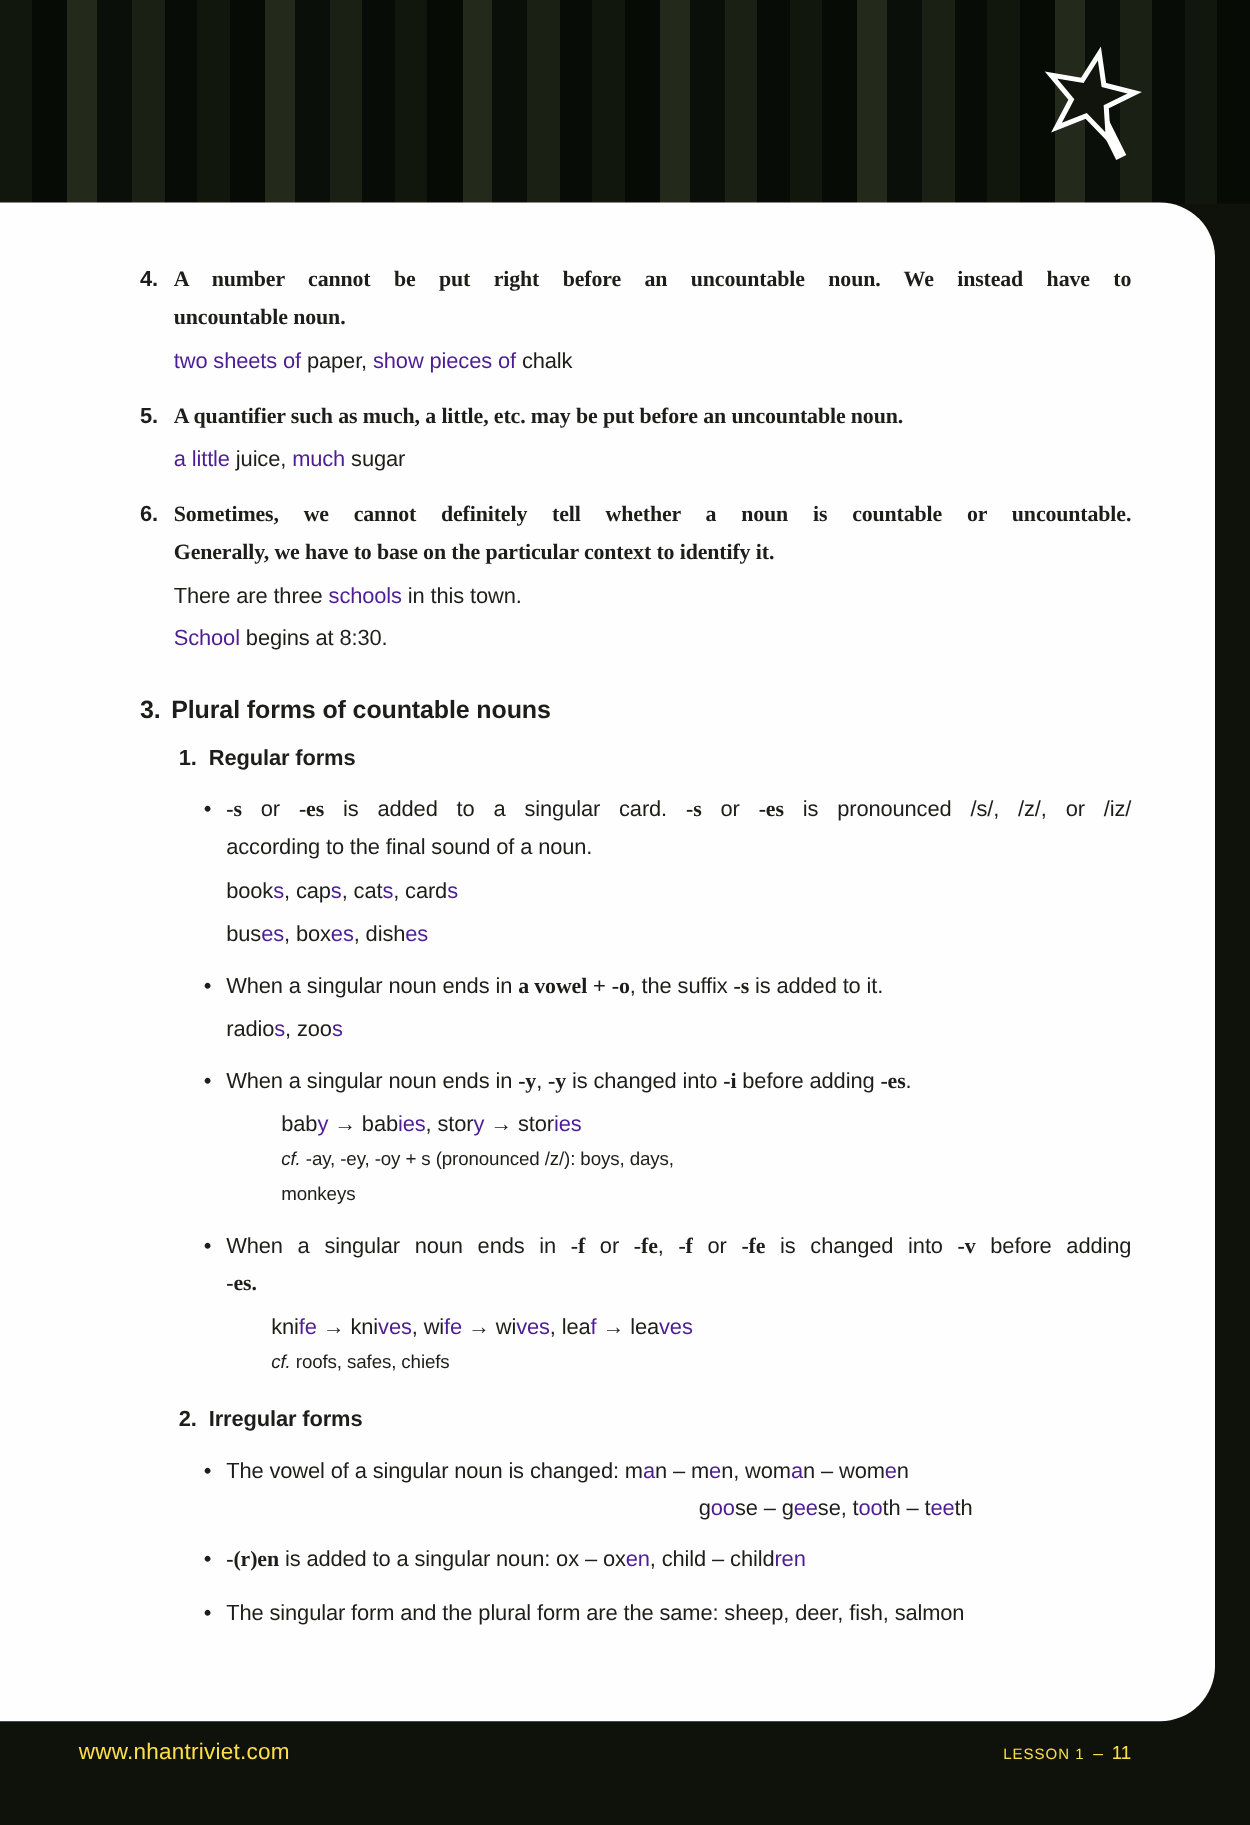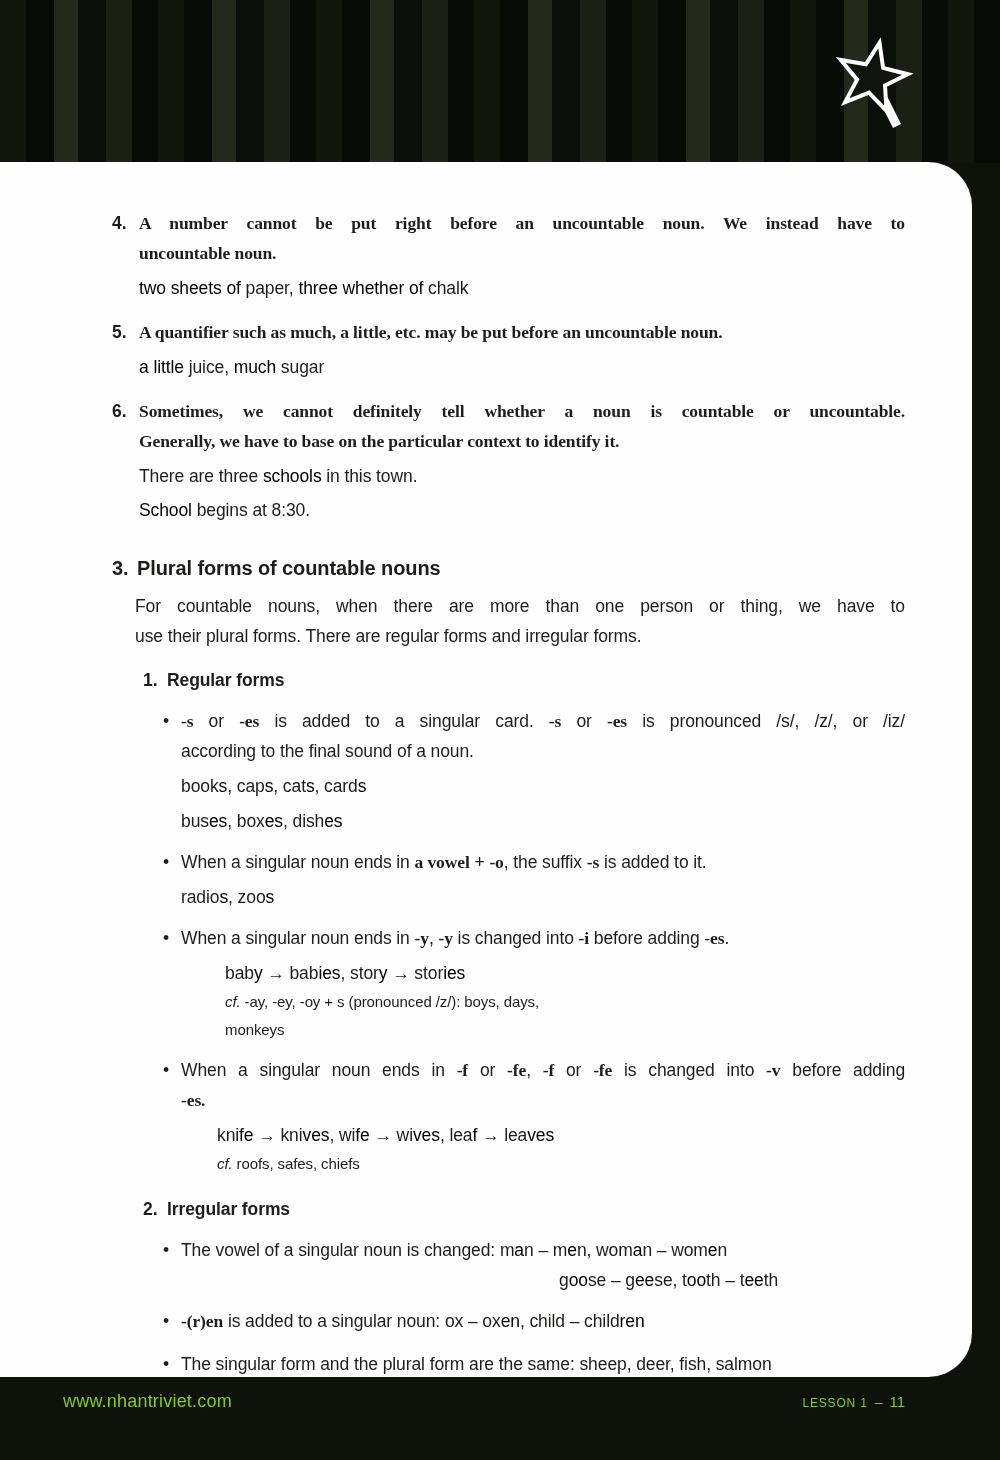--- a/index.html
+++ b/index.html
@@ -45,24 +45,24 @@
   .bcontent{flex:1;min-width:0;}
   .btext{font-size:17.5px;line-height:30px;}
   .bex{font-size:17.5px;line-height:30px;margin-top:5px;}
   .ex-row{display:flex;align-items:baseline;flex-direction:column;}
   .cf{font-size:15px;line-height:28px;margin-left:44px;}
   .cf-l2{}
   .cf-inline{font-size:15px;line-height:28px;margin-left:36px;}
   .l2-right{margin-left:378px;}
   .b{font-weight:700;font-family:Liberation Serif, serif;}
   .i{font-style:italic;}
-  .m{color:#000000;}
+  .m{color:#4c1d95;}
   .footer{
     position:absolute;left:63px;right:95px;top:1391px;
-    display:flex;justify-content:space-between;align-items:baseline;color:#84cc16;
+    display:flex;justify-content:space-between;align-items:baseline;color:#fde047;
   }
   .website{font-size:18px;letter-spacing:0.2px;}
   .lesson{font-size:12px;letter-spacing:0.8px;margin-top:17px;}
   .dash{font-size:14px;margin:0 7px;}
   .pagenum{font-size:15px;}
 </style>
 </head>
 <body>
 
 <div class="header-stripes">
@@ -73,21 +73,21 @@
 </div>
 
 <div class="card">
   <div class="content">
 
     <div class="item">
       <span class="inum">4.</span>
       <div class="ibody">
         <p class="ruleline fj"><span class="b">A number cannot be put right before an uncountable noun. We instead have to</span></p>
         <p class="ruleline"><span class="b">uncountable noun.</span></p>
-        <p class="example"><span class="m">two sheets of </span><span>paper, </span><span class="m">three whether of </span><span>chalk</span></p>
+        <p class="example"><span class="m">two sheets of </span><span>paper, </span><span class="m">show pieces of </span><span>chalk</span></p>
       </div>
     </div>
 
     <div class="item">
       <span class="inum">5.</span>
       <div class="ibody">
         <p class="ruleline"><span class="b">A quantifier such as much, a little, etc. may be put before an uncountable noun.</span></p>
         <p class="example"><span class="m">a little </span><span>juice, </span><span class="m">much </span><span>sugar</span></p>
       </div>
     </div>
@@ -100,24 +100,20 @@
         <p class="example"><span>There are three </span><span class="m">schools</span><span> in this town.</span></p>
         <p class="example gap"><span class="m">School</span><span> begins at 8:30.</span></p>
       </div>
     </div>
 
     <div class="sec-head">
       <span class="snum">3.</span>
       <span class="sec-title">Plural forms of countable nouns</span>
     </div>
 
-    <div class="intro-block">
-      <p class="intro-line fj"><span>For countable nouns, when there are more than one person or thing, we have to</span></p>
-      <p class="intro-line"><span>use their plural forms. There are regular forms and irregular forms.</span></p>
-    </div>
 
     <div class="sub-head">
       <span class="sub-num">1.</span>
       <span>Regular forms</span>
     </div>
 
     <div class="bullet">
       <span class="dot">•</span>
       <div class="bcontent">
         <p class="btext fj"><span class="b">-s</span><span> or </span><span class="b">-es</span><span> is added to a singular card. </span><span class="b">-s</span><span> or </span><span class="b">-es</span><span> is pronounced /s/, /z/, or /iz/</span></p>

